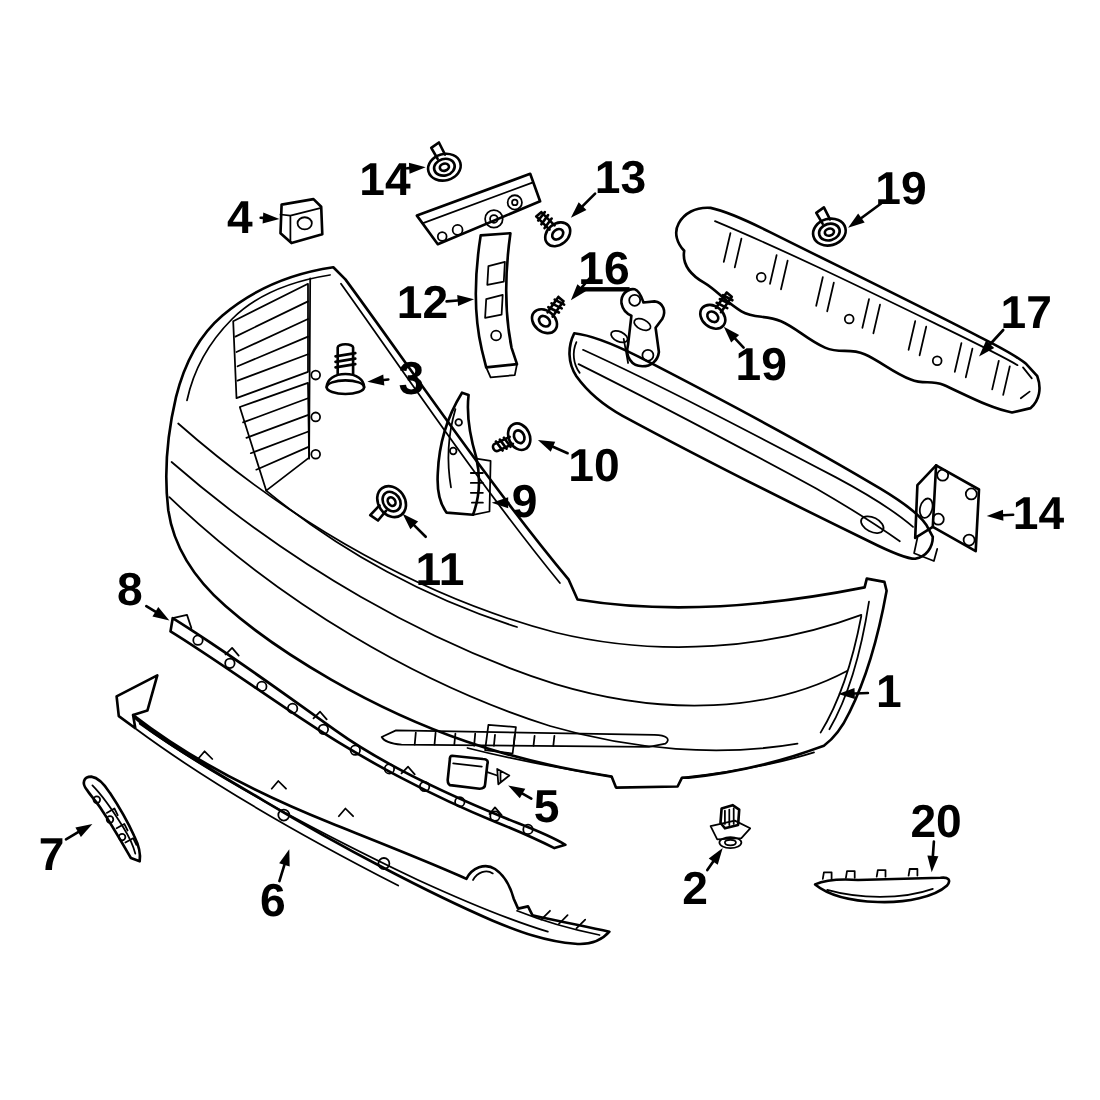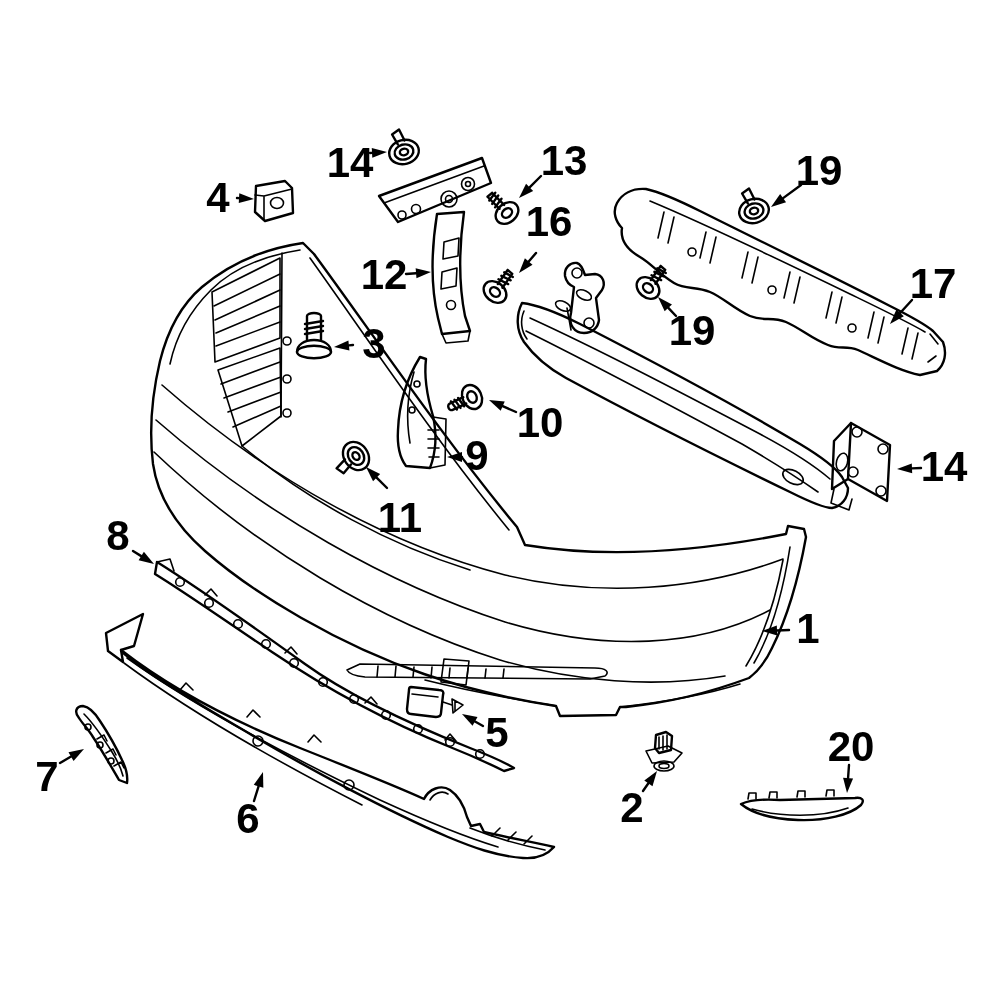--- a/index.html
+++ b/index.html
@@ -340,19 +340,19 @@
       <div class="callout" style="left: 248px; top: 819px;">6</div>
       <div class="callout" style="left: 47px; top: 777px;">7</div>
       <div class="callout" style="left: 118px; top: 536px;">8</div>
       <div class="callout" style="left: 477px; top: 456px;">9</div>
       <div class="callout" style="left: 540px; top: 423px;">10</div>
       <div class="callout" style="left: 400px; top: 504px; margin-top: 14px;">11</div>
       <div class="callout" style="left: 384px; top: 275px;">12</div>
       <div class="callout" style="left: 564px; top: 161px;">13</div>
       <div class="callout" style="left: 350px; top: 146px; margin-top: 17px;">14</div>
       <div class="callout" style="left: 944px; top: 467px;">14</div>
-      <div class="callout" style="left: 549px; top: 222px;">16</div>
+      <div class="callout" style="left: 549px; top: 244px; text-decoration: underline;">16</div>
       <div class="callout" style="left: 933px; top: 284px;">17</div>
       <div class="callout" style="left: 692px; top: 331px;">19</div>
       <div class="callout" style="left: 819px; top: 171px;">19</div>
       <div class="callout" style="left: 851px; top: 747px; text-align: center;">20</div>
     </div>
 </div>
 
 </body></html>

